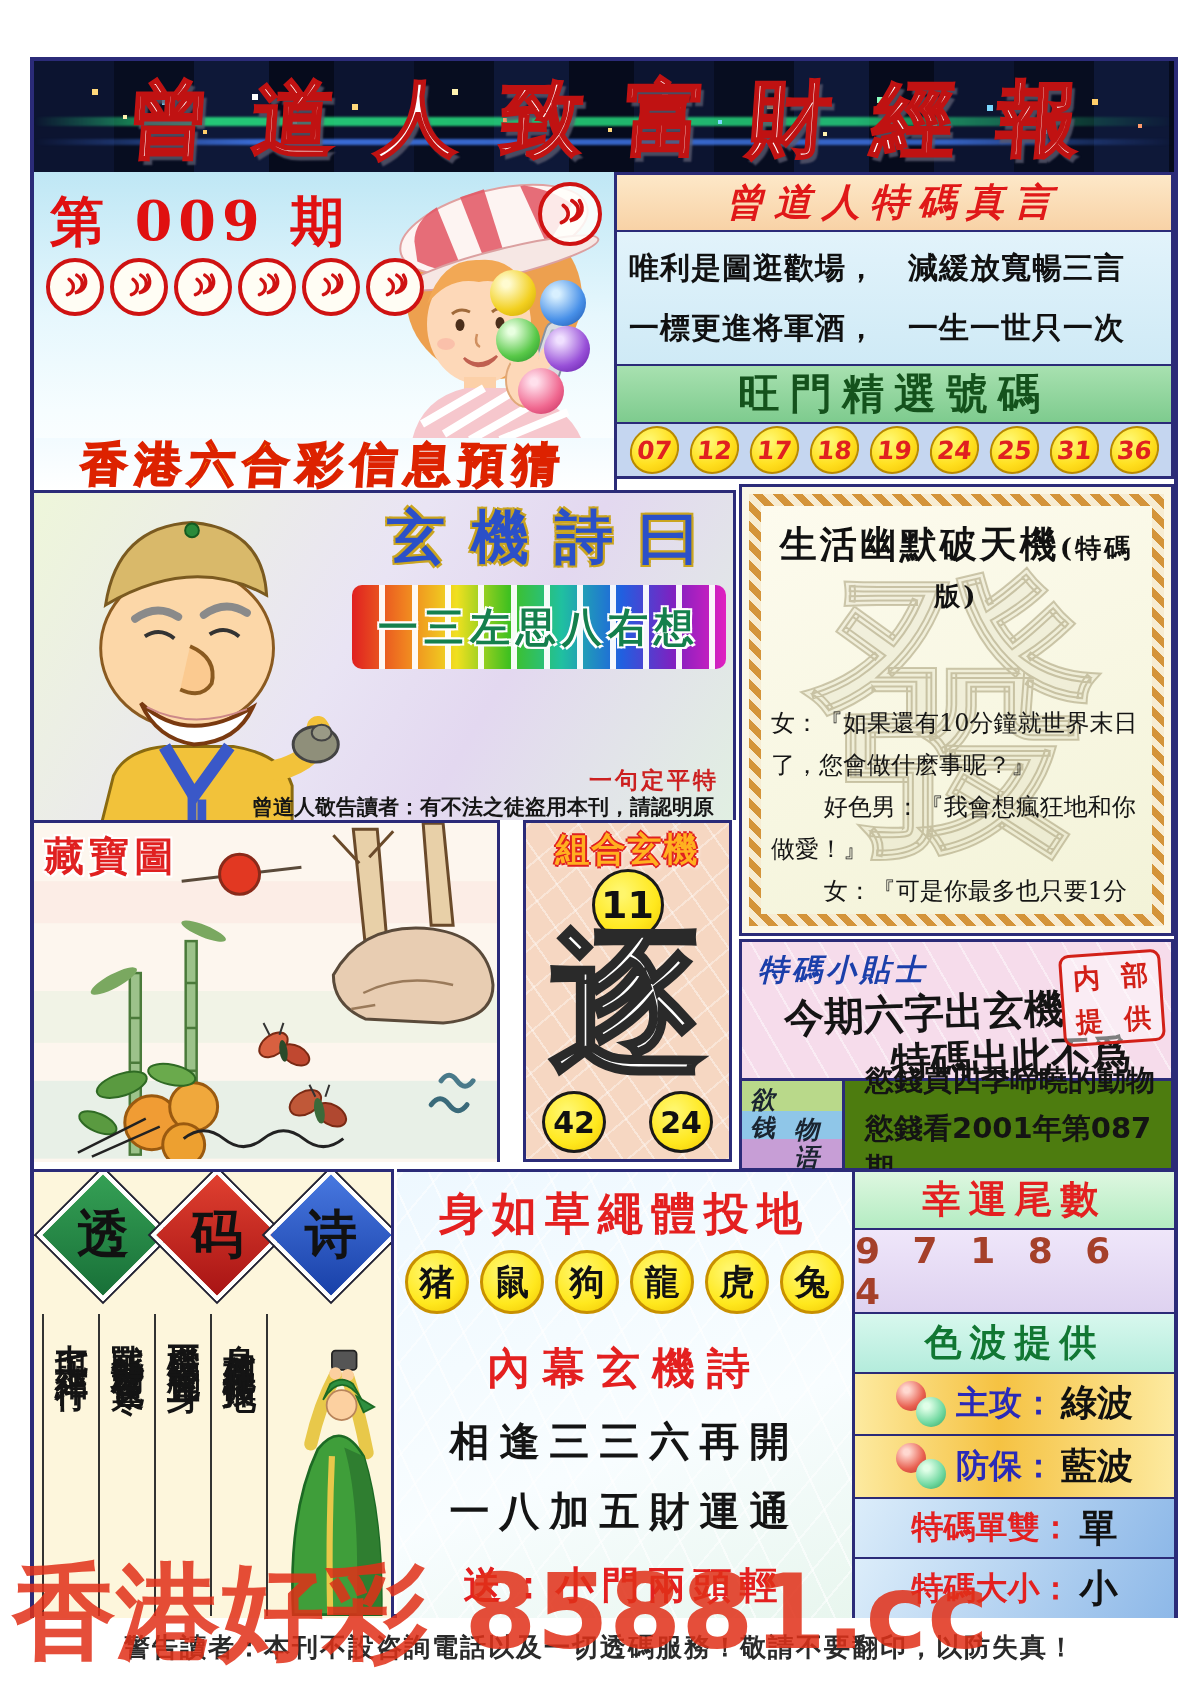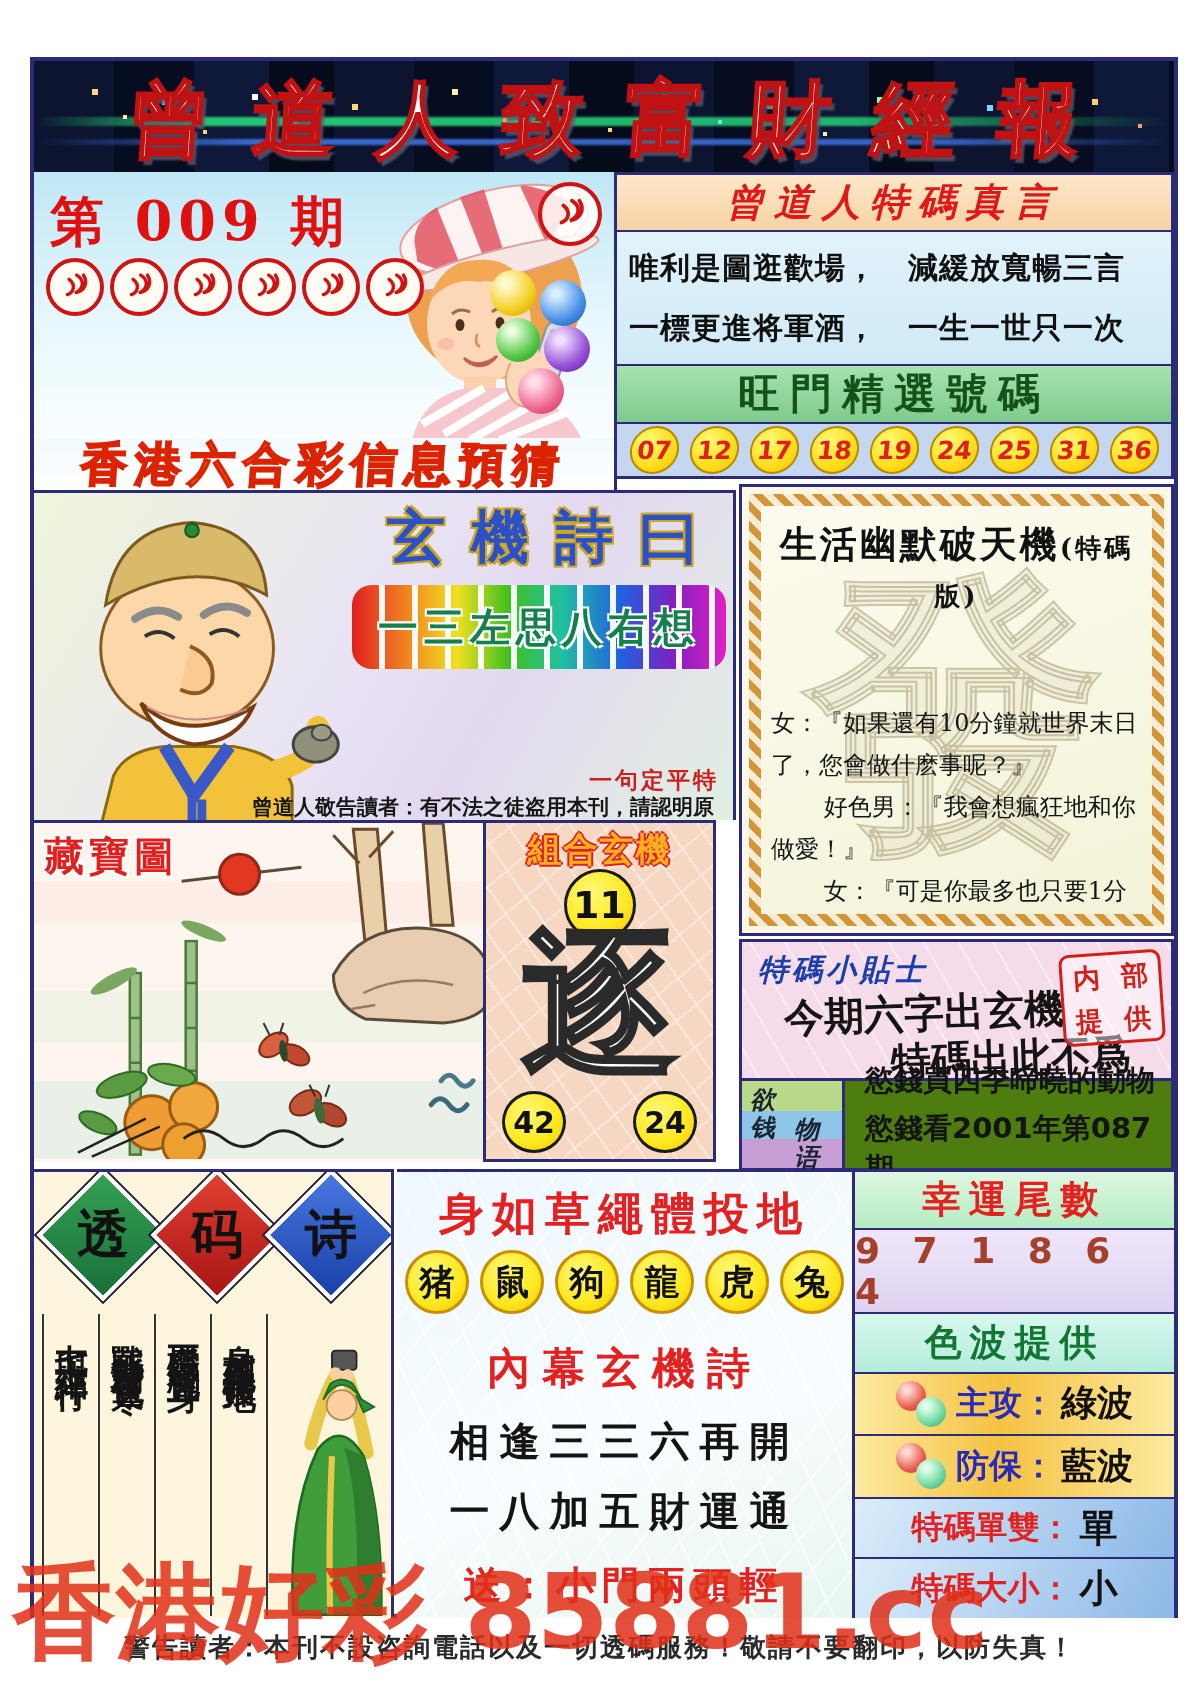--- a/index.html
+++ b/index.html
@@ -65,21 +65,21 @@
       background:radial-gradient(circle at 35% 30%,#fff66b 8%,#ffe020 55%,#f2c000 100%);
       display:flex;align-items:center;justify-content:center;font-size:25px;font-weight:900;color:#e02020;transform:skewX(-6deg);}
 
   
   #xuanji{left:0;top:429px;width:702px;height:330px;border-top:3px solid #2b2b78;border-right:3px solid #2b2b78;
       background:linear-gradient(120deg,#eef6da 0%,#e9e4f4 45%,#e3d8f0 65%,#e1efe2 100%);overflow:hidden;}
   #xuanji .man{position:absolute;left:2px;top:6px;width:312px;height:324px;}
   #xuanjiTitle{position:absolute;left:322px;top:6px;width:372px;text-align:center;font-size:58px;font-weight:900;
       color:#2b50c8;letter-spacing:26px;text-indent:26px;
       text-shadow:2px 2px 0 #caa520,-2px -2px 0 #caa520,2px -2px 0 #caa520,-2px 2px 0 #caa520;}
-  #rainbow{position:absolute;left:318px;top:92px;width:374px;height:84px;border-radius:20px;
+  #rainbow{position:absolute;left:318px;top:92px;width:374px;height:84px;border-radius:10px;
       background:
         repeating-linear-gradient(90deg,rgba(255,255,255,0) 0 27px,rgba(255,255,255,.95) 27px 33px),
         linear-gradient(90deg,#e02020,#f08020 14%,#f0e020 28%,#40c020 42%,#20c0a0 56%,#2060e0 72%,#8020c0 86%,#e020c0);
       display:flex;align-items:center;justify-content:center;}
   #rainbow span{font-size:40px;font-weight:900;color:#15804d;letter-spacing:6px;
       text-shadow:2px 2px 0 #fff,-2px -2px 0 #fff,2px -2px 0 #fff,-2px 2px 0 #fff;}
   #tagline{position:absolute;right:14px;top:272px;font-size:23px;font-weight:900;color:#cc2020;letter-spacing:3px;}
   #notice{position:absolute;left:218px;top:300px;font-size:21px;font-weight:700;color:#161616;}
 
   
@@ -123,21 +123,21 @@
   #yuqian .txt{flex:1;background:#4d7c0f;display:flex;flex-direction:column;justify-content:center;gap:8px;padding-left:20px;}
   #yuqian .txt div{font-size:29px;font-weight:900;color:#141414;}
 
   
   #treasure{left:0;top:759px;width:466px;height:342px;border-top:3px solid #2b2b78;border-right:3px solid #2b2b78;
       background:#fdf6ee;overflow:hidden;}
   #treasure .t{position:absolute;left:10px;top:6px;font-size:40px;font-weight:900;color:#e02020;letter-spacing:5px;z-index:2;
       text-shadow:2px 2px 0 #fff,-2px -2px 0 #fff,2px -2px 0 #fff,-2px 2px 0 #fff;}
 
   
-  #combo{left:449px;top:759px;width:233px;height:342px;border:3px solid #2b2b78;
+  #combo{left:489px;top:759px;width:209px;height:342px;border:3px solid #2b2b78;
       background:
         repeating-linear-gradient(55deg,rgba(255,255,255,.4) 0 2px,transparent 2px 26px),
         repeating-linear-gradient(-40deg,rgba(255,255,255,.35) 0 2px,transparent 2px 32px),
         #f6d7c2;overflow:hidden;}
   #combo .t{position:absolute;left:0;top:4px;width:100%;text-align:center;font-size:34px;font-weight:900;color:#ffb020;
       letter-spacing:2px;text-shadow:2px 0 0 #e02020,-2px 0 0 #e02020,0 2px 0 #e02020,0 -2px 0 #e02020,2px 2px 4px #fff;}
   .ycirc{border-radius:50%;background:radial-gradient(circle at 38% 32%,#fff66b 8%,#ffe81e 60%,#f0c400 100%);
       border:3px solid #1a1a1a;display:flex;align-items:center;justify-content:center;font-weight:900;color:#111;}
   #combo .n11{position:absolute;left:50%;top:46px;transform:translateX(-50%);width:66px;height:66px;font-size:38px;}
   #combo .zhu{position:absolute;left:0;top:96px;width:100%;text-align:center;font-size:155px;font-weight:900;color:#fff;

